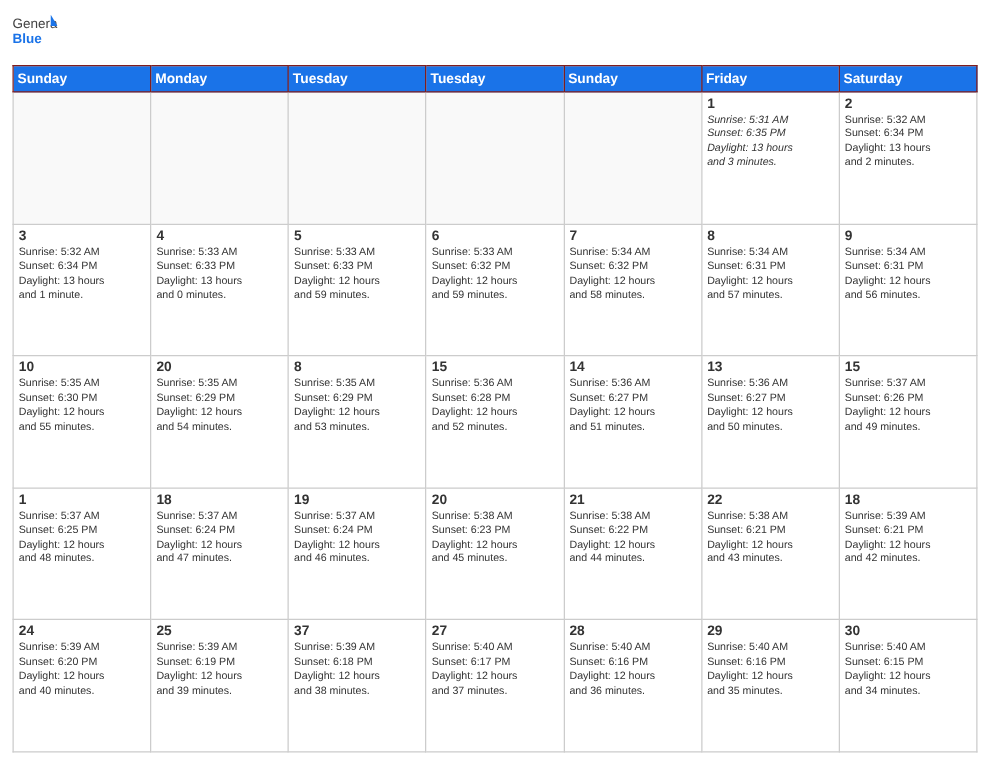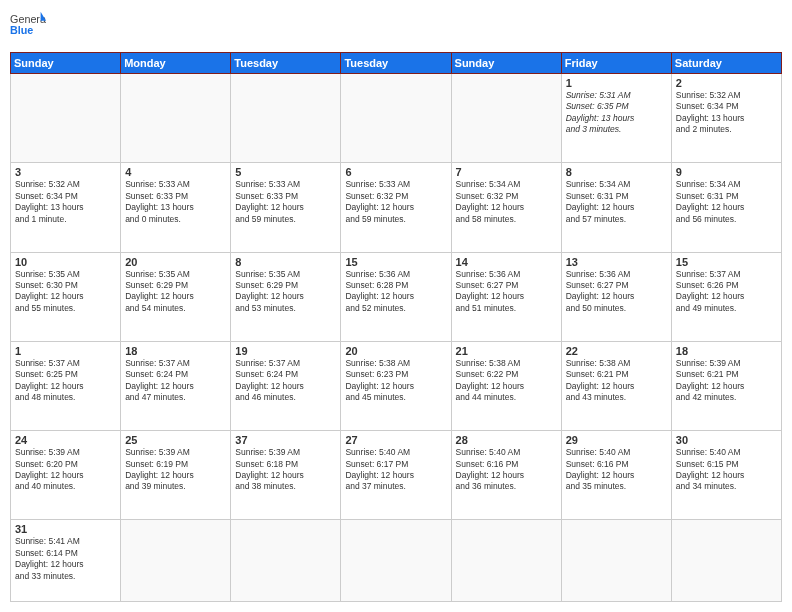--- a/index.html
+++ b/index.html
@@ -338,30 +338,15 @@
 and 35 minutes.</div>
           </td>
           <td>
             <span class="day-number">30</span>
             <div class="day-info" style="white-space: pre-line;">Sunrise: 5:40 AM
 Sunset: 6:15 PM
 Daylight: 12 hours
 and 34 minutes.</div>
           </td>
         </tr>
-        <tr class="last-row">
-          <td>
-            <span class="day-number">31</span>
-            <div class="day-info" style="white-space: pre-line;">Sunrise: 5:41 AM
-Sunset: 6:14 PM
-Daylight: 12 hours
-and 33 minutes.</div>
-          </td>
-          <td class="empty"></td>
-          <td class="empty"></td>
-          <td class="empty"></td>
-          <td class="empty"></td>
-          <td class="empty"></td>
-          <td class="empty"></td>
-        </tr>
       </tbody>
   </table>
 </div>
 
 </body></html>

